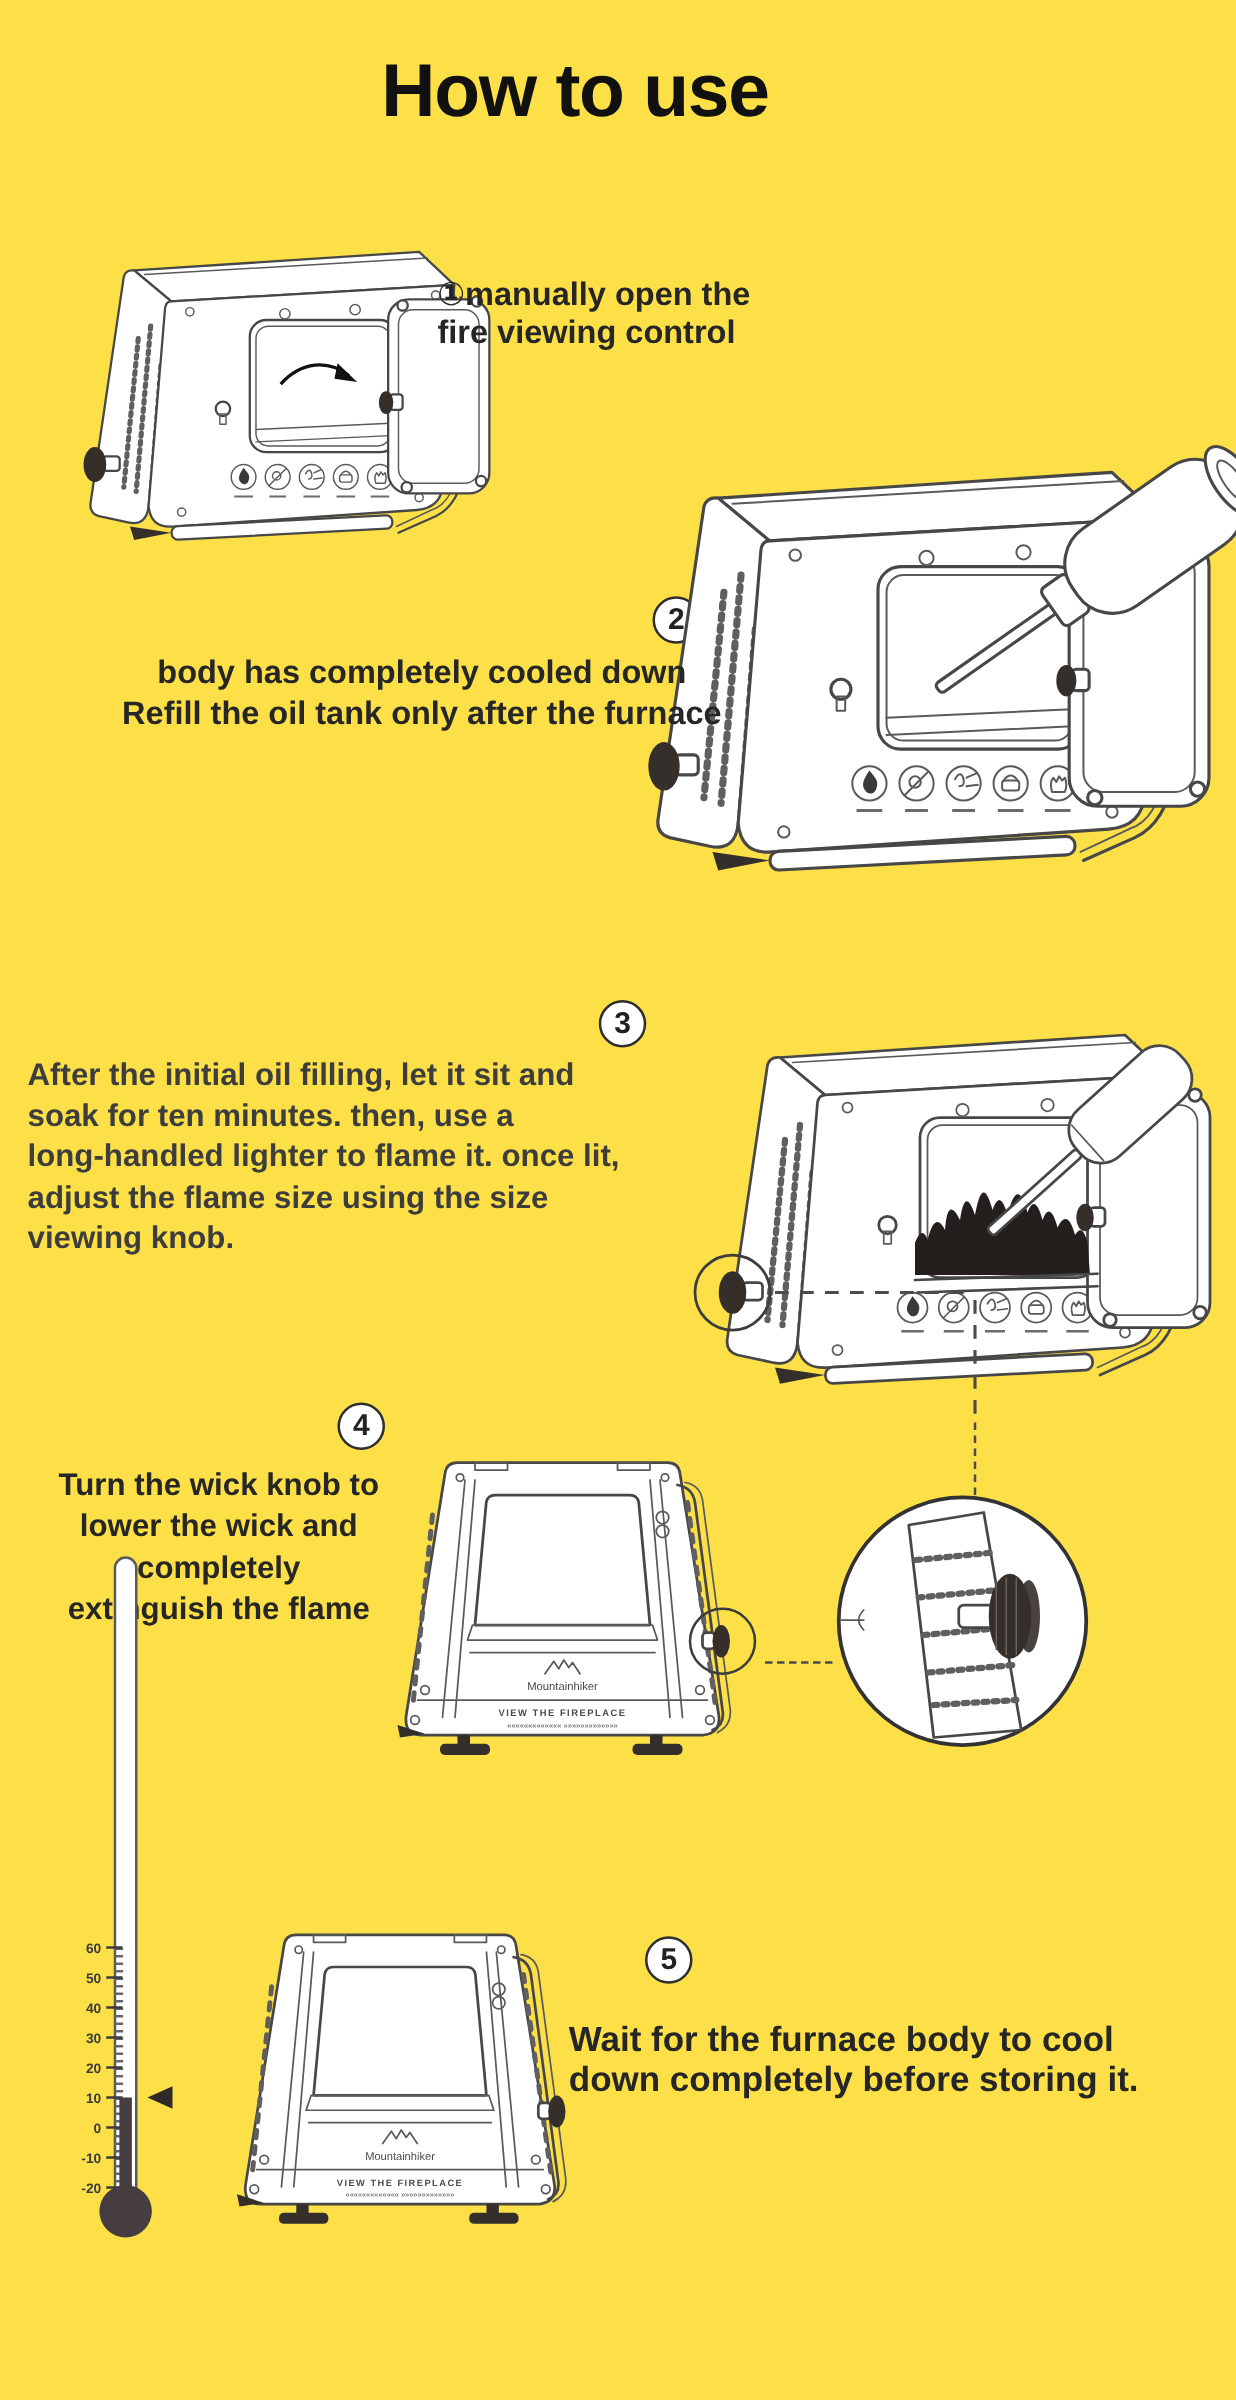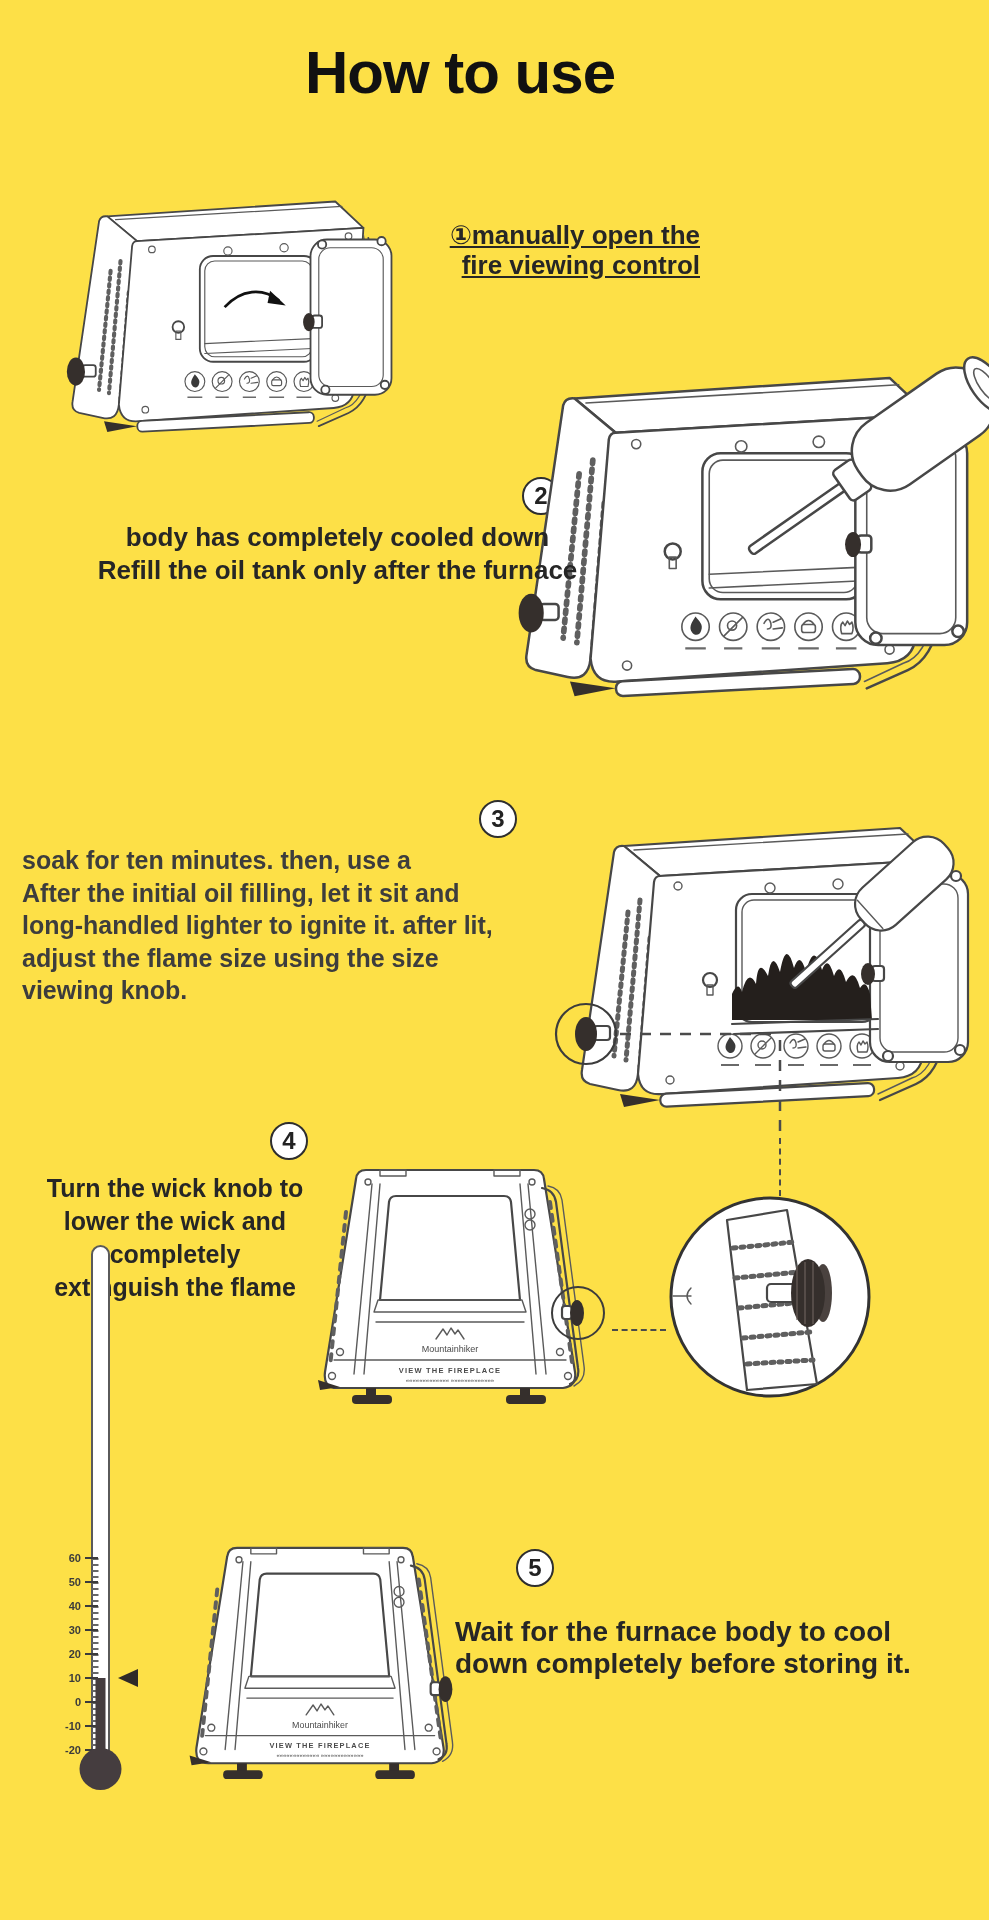--- a/index.html
+++ b/index.html
@@ -6,21 +6,21 @@
   .canvas{
     position:relative;width:989px;height:1920px;background:#fde047;overflow:hidden;
     font-family:"Liberation Sans","DejaVu Sans",sans-serif;color:#222;
   }
   .page-title{
     position:absolute;left:0;top:38px;width:920px;text-align:center;
     font-size:60px;font-weight:800;letter-spacing:-1px;color:#111;margin:0;
   }
   .step-text{position:absolute;font-weight:700;color:#262626;}
   .step-text .ln{white-space:nowrap;}
-  .t1{left:350px;top:220px;width:350px;font-size:26px;line-height:30px;text-align:right;text-decoration:underline;}
+  .t1{left:350px;top:220px;width:350px;font-size:26px;line-height:30px;text-align:left;}
   .t2{left:90px;top:521px;width:495px;font-size:26px;line-height:33px;text-align:center;}
   .t3{left:22px;top:844px;width:480px;font-size:25px;line-height:32.5px;color:#3d3d3d;text-align:left;}
   .t4{left:25px;top:1172px;width:300px;font-size:25px;line-height:33px;text-align:center;}
   .t5{left:455px;top:1616px;width:480px;font-size:28px;line-height:32px;text-align:left;}
   .stepnum{
     position:absolute;width:38px;height:38px;border:2.5px solid #2e2e2e;border-radius:50%;
     display:flex;align-items:center;justify-content:center;font-size:24px;font-weight:600;color:#222;
     box-sizing:border-box;background:#fff;
   }
   .n2{left:522px;top:477px;} .n3{left:479px;top:800px;} .n4{left:270px;top:1122px;} .n5{left:516px;top:1549px;}
@@ -193,23 +193,23 @@
     <g transform="rotate(-42 264 198)">
       <rect class="wfill" x="264" y="194" width="96" height="8" rx="3"></rect>
       <rect class="wfill" x="360" y="172" width="112" height="50" rx="22"></rect>
       <path class="ln2" d="M370,178 L370,216"></path>
     </g>
     <circle cx="58" cy="246" r="30" fill="none" stroke="#3c3c3c" stroke-width="2.2"></circle>
     <path d="M92,246 L252,246" stroke="#4b4b4b" stroke-width="2.5" stroke-dasharray="11 9" fill="none"></path>
     <path d="M252,252 L252,350" stroke="#4b4b4b" stroke-width="2.5" stroke-dasharray="11 9" fill="none"></path>
   </svg>
   <div class="step-text t3">
+    <div class="ln">After the initial oil filling, let it sit and</div>
     <div class="ln">soak for ten minutes. then, use a</div>
-    <div class="ln">After the initial oil filling, let it sit and</div>
-    <div class="ln">long-handled lighter to ignite it. after lit,</div>
+    <div class="ln">long-handled lighter to flame it. once lit,</div>
     <div class="ln">adjust the flame size using the size</div>
     <div class="ln">viewing knob.</div>
   </div>
   <div class="dash-v"></div>
 
   <div class="stepnum n4">
       <span>4</span>
     </div>
   <div class="step-text t4">
     <div class="ln">Turn the wick knob to</div>

